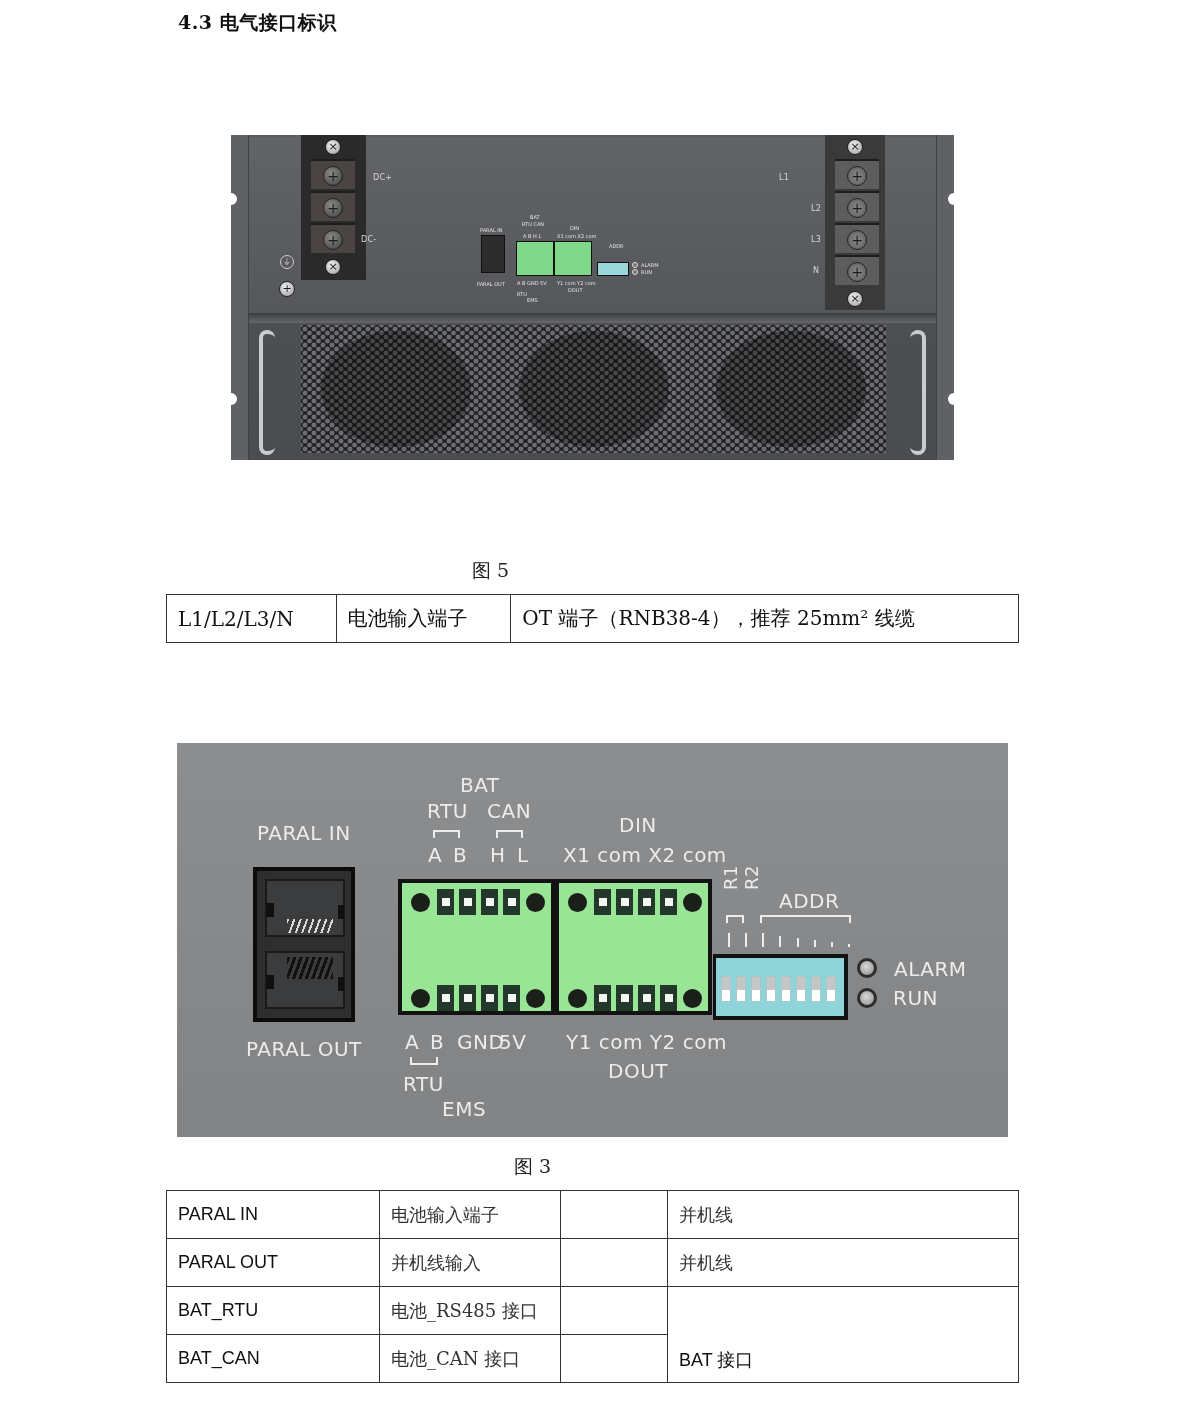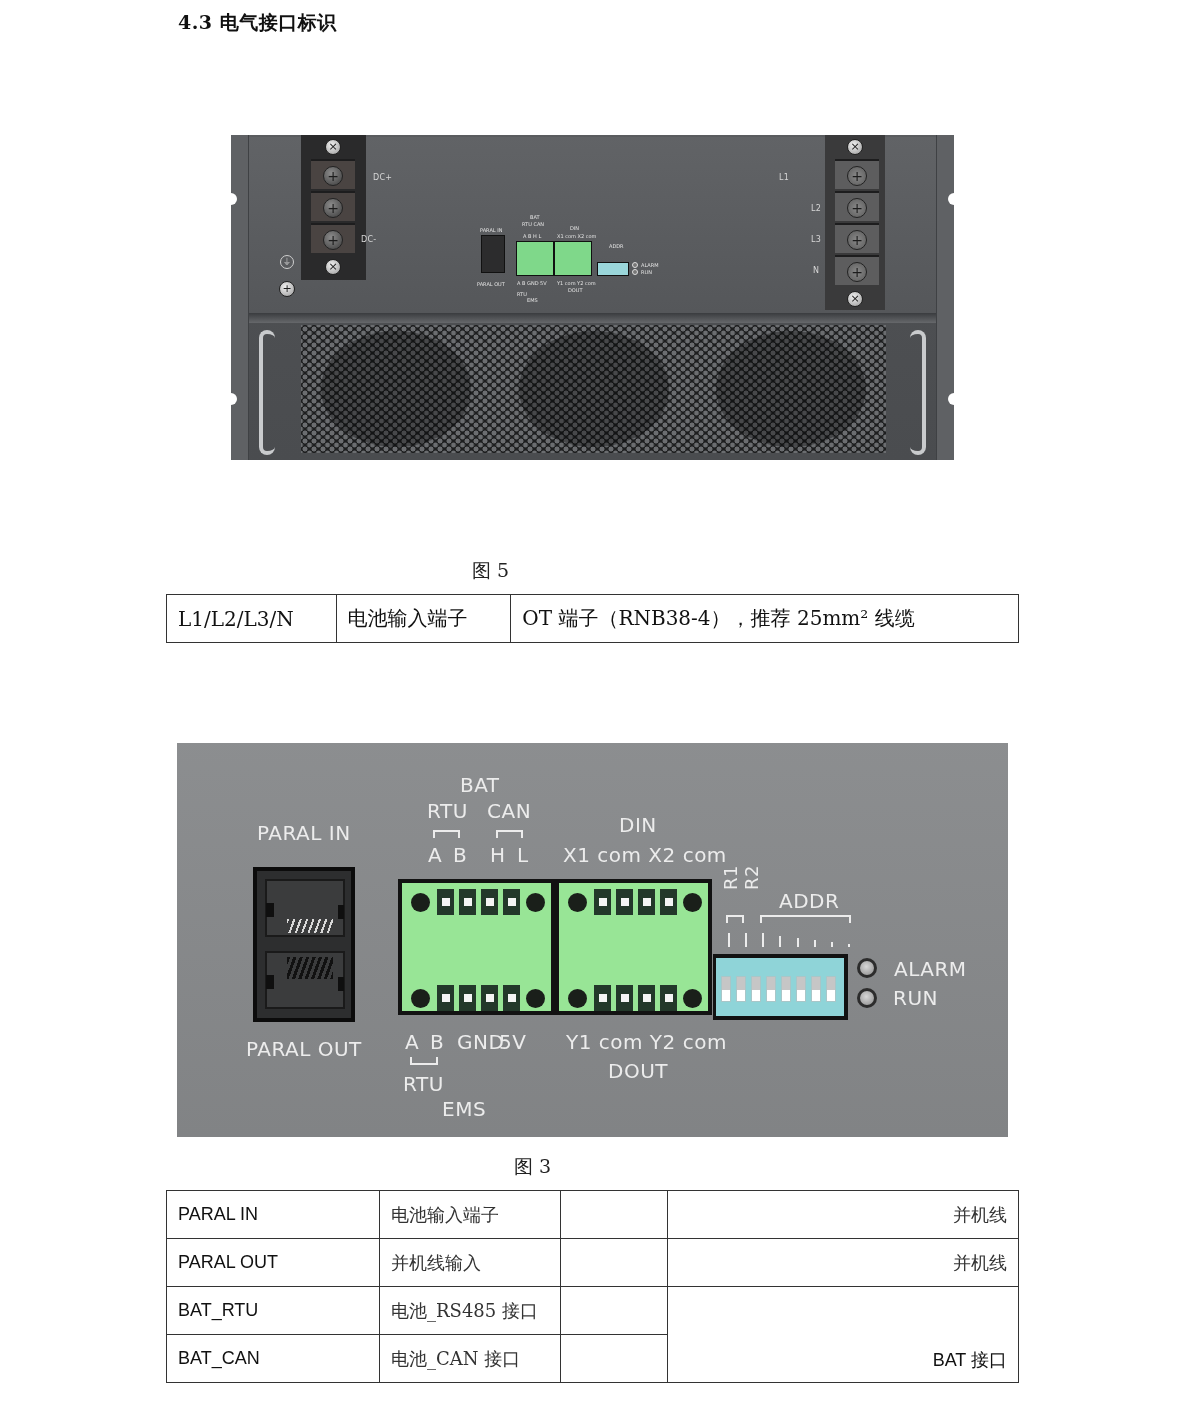--- a/index.html
+++ b/index.html
@@ -67,21 +67,21 @@
 
   .dip { position: absolute; left: 536px; top: 211px; width: 135px; height: 66px; background: #8fd4d8; border: 4px solid #121212; border-left-width: 3px; }
   .dip-sw { position: absolute; top: 18px; width: 10px; height: 26px; background: linear-gradient(180deg,#c6c6c6 0 55%, #ffffff 55% 100%); border: 1px solid #a9c6c8; }
   .tick { position: absolute; width: 2px; background: #ececec; }
   .led { position: absolute; width: 20px; height: 20px; border-radius: 50%; background: radial-gradient(circle at 45% 40%, #d8d8d8, #8a8a8a); border: 3px solid #2c2c2c; }
 
   
   .t2 { left: 166px; top: 1190px; width: 853px; font-family: "Liberation Sans", sans-serif; font-size: 18px; }
   .t2 td { border: 1px solid #333; height: 48px; padding: 0 11px; vertical-align: middle; white-space: nowrap; }
   .t2 td.cn { font-family: "DejaVu Serif", serif; color: #333; }
-  .t2 td.center { text-align: right; }
+  .t2 td.center { text-align: left; }
   .t2 td.merged { vertical-align: bottom; padding-bottom: 10px; }
 </style>
 </head>
 <body>
 
 <div class="section-title">4.3 电气接口标识</div>
 
 <div class="device">
   <div class="chassis"></div>
   <div class="ear left">

